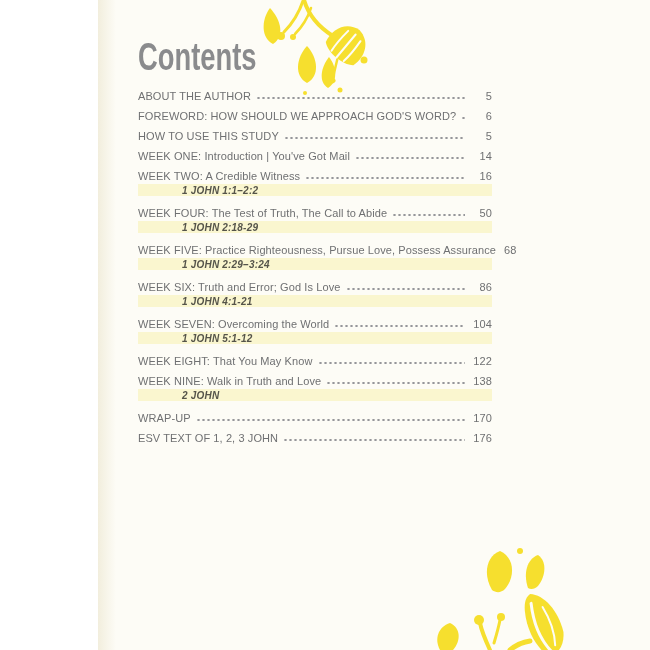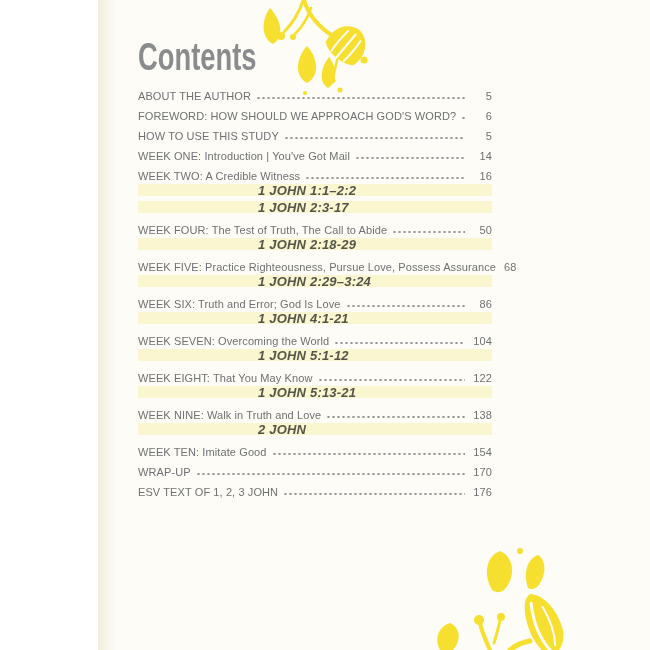--- a/index.html
+++ b/index.html
@@ -61,27 +61,26 @@
     background-position: 0 100%;
   }
   .toc-page { width: 24px; text-align: right; white-space: nowrap; }
   .sub-bar {
     height: 12px;
     margin: -6px 0 11px 0;
     background: var(--bar-yellow);
     display: flex; align-items: center;
   }
   .sub-text {
-    font-size: 13px; line-height: 11px;
+    font-size: 10px; line-height: 11px;
     font-weight: bold; font-style: italic;
     color: var(--sub-text);
-    padding-left: 75px;
+    padding-left: 44px;
     letter-spacing: 0.2px;
     white-space: nowrap;
-    margin-left: 45px;
   }
   svg .petal, svg .dot { fill: var(--accent-yellow); }
   svg .stem { stroke: var(--accent-yellow); fill: none; stroke-linecap: round; }
   svg .vein { stroke: var(--page-bg); fill: none; stroke-linecap: round; }
 </style>
 </head>
 <body>
 
 <div class="stage">
   <div class="page">
@@ -149,23 +148,20 @@
           <span class="toc-page">14</span>
         </div>
         <div class="toc-row">
           <span class="toc-label">WEEK TWO: A Credible Witness</span>
           <span class="leader"></span>
           <span class="toc-page">16</span>
         </div>
         <div class="sub-bar">
           <span class="sub-text">1 JOHN 1:1–2:2</span>
         </div>
-        <div class="sub-bar">
-          <span class="sub-text">1 JOHN 2:3-17</span>
-        </div>
         <div class="toc-row">
           <span class="toc-label">WEEK FOUR: The Test of Truth, The Call to Abide</span>
           <span class="leader"></span>
           <span class="toc-page">50</span>
         </div>
         <div class="sub-bar">
           <span class="sub-text">1 JOHN 2:18-29</span>
         </div>
         <div class="toc-row">
           <span class="toc-label">WEEK FIVE: Practice Righteousness, Pursue Love, Possess Assurance</span>
@@ -189,35 +185,27 @@
           <span class="toc-page">104</span>
         </div>
         <div class="sub-bar">
           <span class="sub-text">1 JOHN 5:1-12</span>
         </div>
         <div class="toc-row">
           <span class="toc-label">WEEK EIGHT: That You May Know</span>
           <span class="leader"></span>
           <span class="toc-page">122</span>
         </div>
-        <div class="sub-bar">
-          <span class="sub-text">1 JOHN 5:13-21</span>
-        </div>
         <div class="toc-row">
           <span class="toc-label">WEEK NINE: Walk in Truth and Love</span>
           <span class="leader"></span>
           <span class="toc-page">138</span>
         </div>
         <div class="sub-bar">
           <span class="sub-text">2 JOHN</span>
-        </div>
-        <div class="toc-row">
-          <span class="toc-label">WEEK TEN: Imitate Good</span>
-          <span class="leader"></span>
-          <span class="toc-page">154</span>
         </div>
         <div class="toc-row">
           <span class="toc-label">WRAP-UP</span>
           <span class="leader"></span>
           <span class="toc-page">170</span>
         </div>
         <div class="toc-row">
           <span class="toc-label">ESV TEXT OF 1, 2, 3 JOHN</span>
           <span class="leader"></span>
           <span class="toc-page">176</span>

